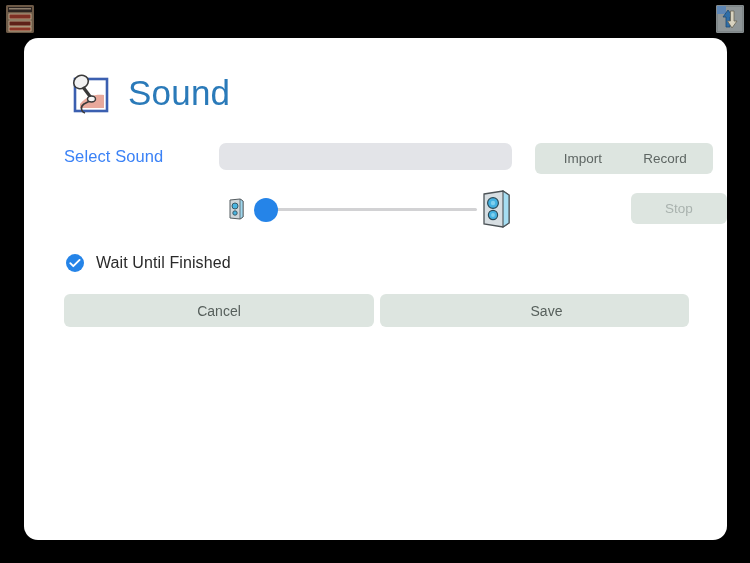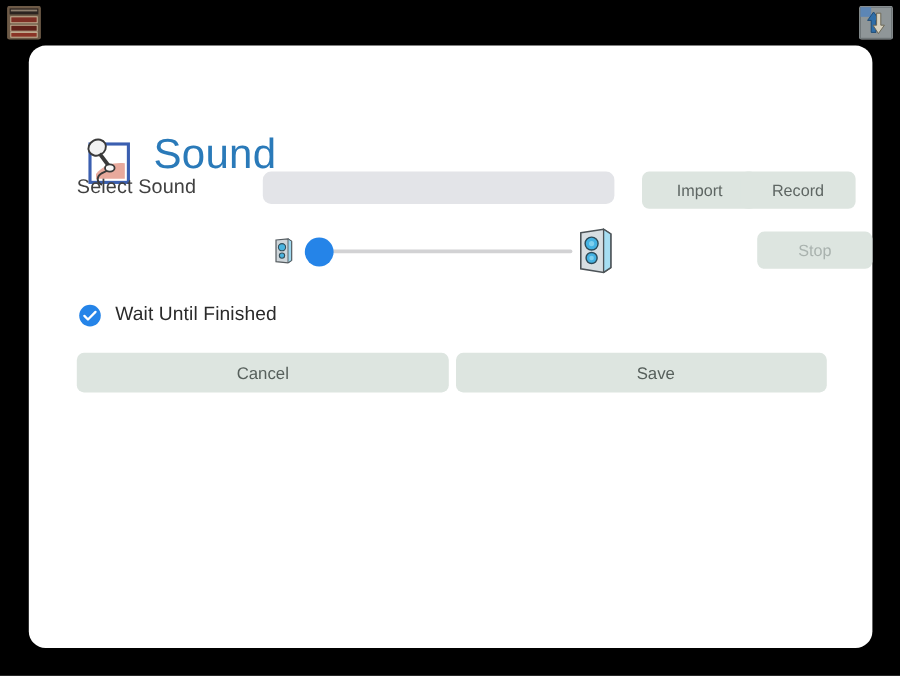--- a/index.html
+++ b/index.html
@@ -40,22 +40,21 @@
     background: #ffffff;
     border-radius: 14px;
   }
 
   
   .header {
     position: absolute;
     left: 42px;
     top: 32px;
     display: flex;
-    align-items: flex-start;
-    margin-top: 41px;
+    align-items: center;
   }
   .header-icon {
     width: 48px;
     height: 48px;
     flex: 0 0 auto;
     margin-right: 14px;
   }
   .header-title {
     font-size: 35px;
     color: #2a7ab9;
@@ -71,21 +70,21 @@
     left: 40px;
     top: 105px;
     width: 625px;
     height: 30px;
   }
   .label-select {
     position: absolute;
     left: 0;
     top: 4px;
     font-size: 16.5px;
-    color: #404040;
+    color: #3b82f6;
     font-weight: 500;
     letter-spacing: 0.1px;
   }
   .sound-input {
     position: absolute;
     left: 155px;
     top: 0;
     width: 293px;
     height: 27px;
     background: #e3e4e8;

